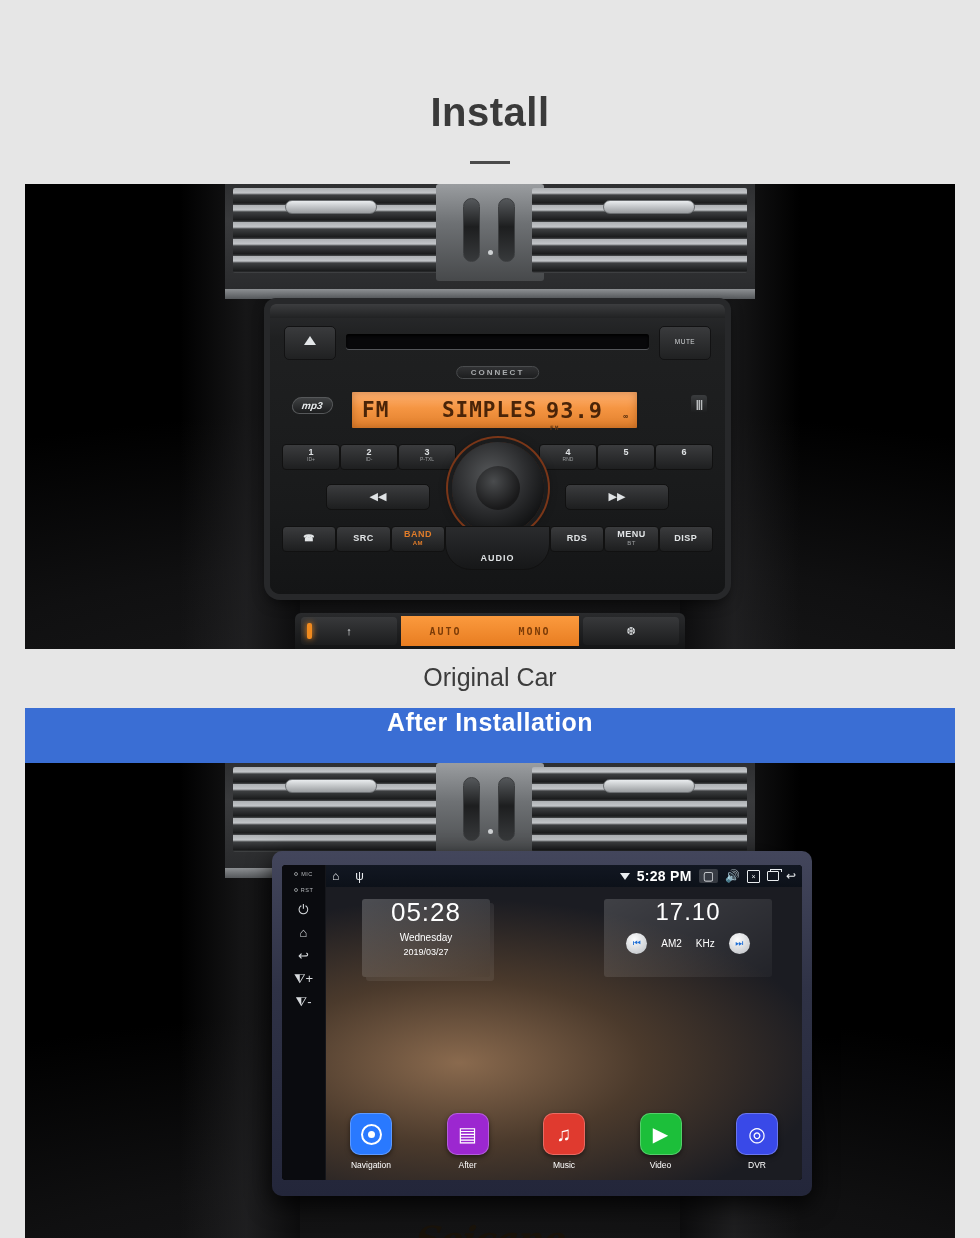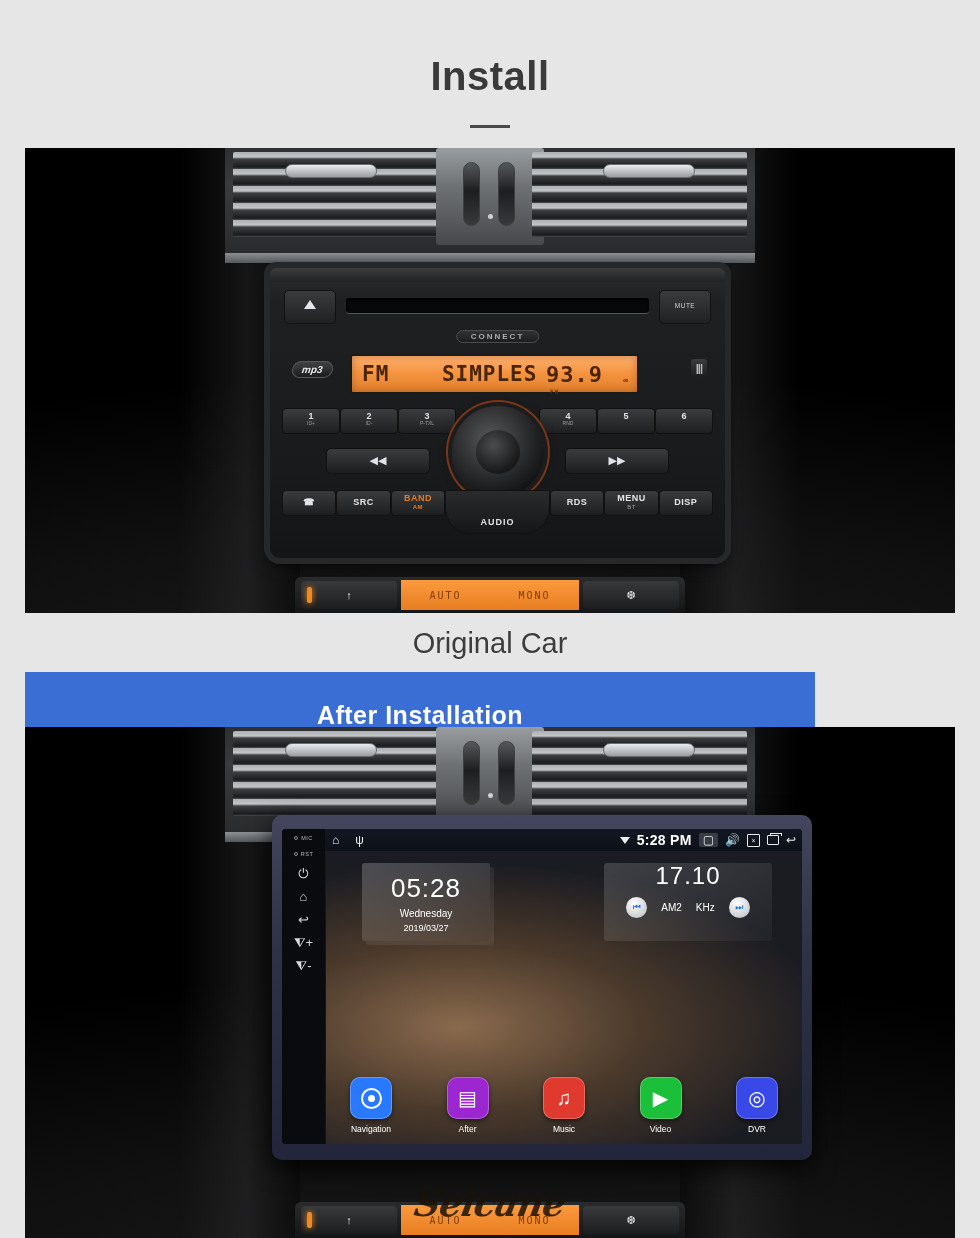--- a/index.html
+++ b/index.html
@@ -12,20 +12,21 @@
   .page { position: relative; width: 980px; height: 1238px; }
 
   
   .page-title {
     text-align: center;
     font-size: 40px;
     font-weight: bold;
     color: #3a3a3a;
     letter-spacing: .5px;
     padding-top: 54px;
+    margin-top: 36px;
   }
   .title-rule {
     width: 40px; height: 3px;
     background: #4a4a4a;
     margin: 26px auto 0;
   }
 
   
   .photo {
     position: absolute;
@@ -249,34 +250,34 @@
   .ac-side.left { margin-left: 6px; }
   .ac-side.right { margin-right: 6px; }
   .ac-led {
     position: absolute; left: 6px; top: 6px; width: 5px; height: 16px;
     background: #f08a1e; border-radius: 2px; box-shadow: 0 0 6px #f08a1e;
   }
   .ac-display {
     flex: 1; height: 30px; margin: 0 4px;
     background: linear-gradient(180deg,#fb9a3e,#e87d21);
     display: flex; align-items: center; justify-content: space-around;
-    color: #7c3c08; font-size: 10px; font-weight: normal; letter-spacing: 2px;
+    color: #7c3c08; font-size: 10px; font-weight: bold; letter-spacing: 2px;
     font-family: "DejaVu Sans Mono", monospace;
   }
 
   
   .caption {
     position: absolute; left: 0; right: 0; top: 627px;
-    text-align: center; font-size: 29px; color: #3c3c3c;
+    text-align: center; font-size: 25px; color: #3c3c3c;
   }
   .banner {
-    position: absolute; left: 25px; top: 672px; width: 790px; height: 58px;
+    position: absolute; left: 25px; top: 672px; width: 930px; height: 58px;
     background: #3a6ed4;
     color: #fff; font-size: 25px; font-weight: bold;
-    display: flex; align-items: flex-end; justify-content: center;
+    display: flex; align-items: flex-start; justify-content: center;
     letter-spacing: .5px;
   }
 
   
   .headunit {
     position: absolute; left: 247px; top: 88px; width: 540px; height: 345px;
     background: linear-gradient(180deg,#43465c 0%,#2f3246 40%,#23263a 100%);
     border-radius: 10px;
     box-shadow: 0 8px 24px rgba(0,0,0,.85);
     padding: 14px 10px 16px 10px;
@@ -335,21 +336,21 @@
 
   .desktop {
     position: absolute; left: 0; right: 0; top: 22px; bottom: 0;
     background:
       radial-gradient(110% 80% at 28% 60%, #8a6a4e 0%, #4b3a2c 35%, #1b1c22 70%),
       linear-gradient(120deg,#14161f 0%,#2a3550 45%,#10121a 100%);
   }
   .widget-clock {
     position: absolute; left: 36px; top: 12px; width: 128px; height: 78px;
     background: linear-gradient(150deg, rgba(255,255,255,.22), rgba(255,255,255,.05));
-    border-radius: 3px; color: #fff; text-align: center; padding-top: 12px;
+    border-radius: 3px; color: #fff; text-align: center; padding-top: 0;
     box-shadow: 4px 4px 0 rgba(255,255,255,.07);
   }
   .w-time { font-size: 26px; font-weight: 300; letter-spacing: 1px; line-height: 1; }
   .w-day  { font-size: 10px; margin-top: 7px; }
   .w-date { font-size: 9px; margin-top: 4px; }
   .widget-radio {
     position: absolute; right: 30px; top: 12px; width: 168px; height: 78px;
     background: linear-gradient(150deg, rgba(255,255,255,.16), rgba(255,255,255,.03));
     border-radius: 3px; color: #fff; text-align: center; padding-top: 1px;
   }

